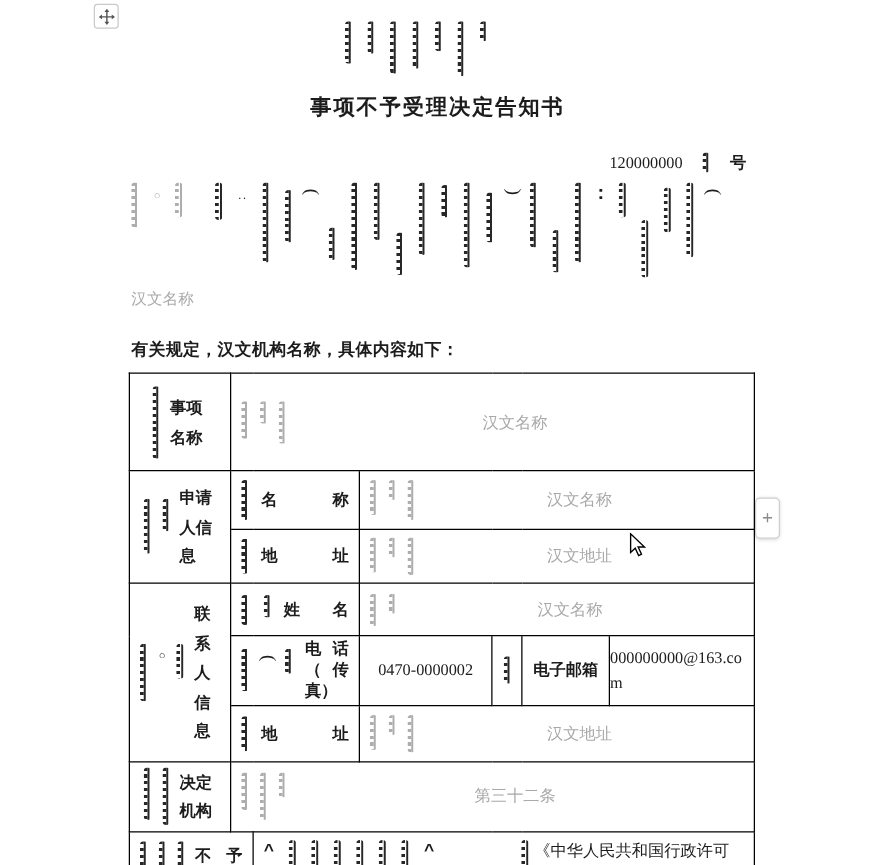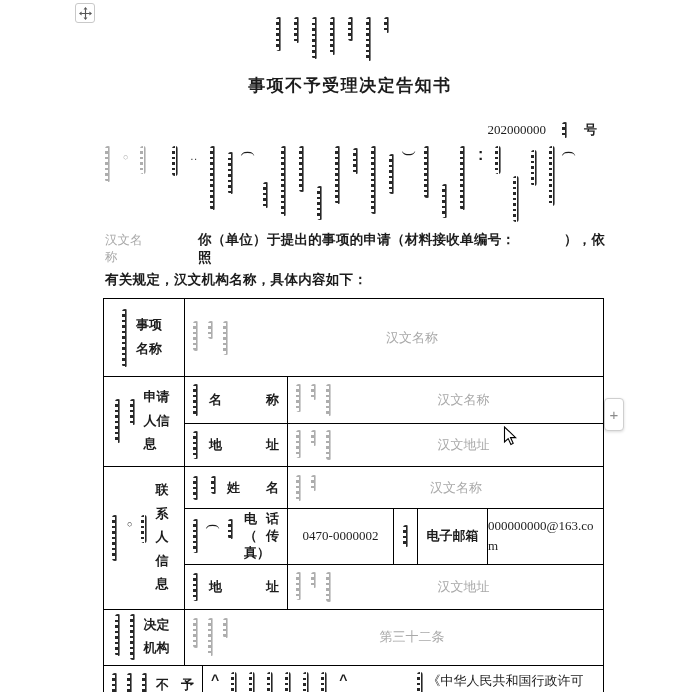--- a/index.html
+++ b/index.html
@@ -5,21 +5,21 @@
   html,body{margin:0;padding:0;}
   body{
     width:700px;height:692px;overflow:hidden;position:relative;
     background:#ffffff;color:#1c1c1c;
     font-family:"Liberation Sans",sans-serif;
   }
   .abs{position:absolute;}
   .serif{font-family:"Liberation Serif",serif;}
   .bold{font-weight:bold;}
   .gray{color:#a9a9a9;}
-  .pre{white-space:pre-line;font-family:Liberation Mono, monospace;}
+  .pre{white-space:pre-line;}
 
   
   .mn-run{display:inline-flex;align-items:flex-start;gap:12px;}
   .mnw{
     flex:0 0 auto;width:6px;border-radius:3px;
     background:
       repeating-linear-gradient(180deg, currentColor 0 2.5px, transparent 2.5px 5.5px) 0 0/3px 100% no-repeat,
       linear-gradient(currentColor,currentColor) 3.4px 0/1.6px 100% no-repeat;
     opacity:.95;
   }
@@ -100,21 +100,21 @@
       <span class="mnw" style="height: 42px;"></span>
       <span class="mnw" style="height: 38px;"></span>
       <span class="mnw" style="height: 24px;"></span>
       <span class="mnw" style="height: 44px;"></span>
       <span class="mnw" style="height: 16px;"></span>
     </div>
 
   <h1>事项不予受理决定告知书</h1>
 
   <div class="abs doc-no">
-    <span class="serif">202000000</span>
+    <span class="serif">120000000</span>
     <span class="mn-run">
         <span class="mnw" style="height: 16px;"></span>
       </span>
     <span class="bold">号</span>
   </div>
 
   <div class="abs intro-mn">
     <span class="mn-run gray">
         <span class="mnw" style="height: 36px;"></span>
         <span class="p-circ"></span>
@@ -142,21 +142,20 @@
         <span class="mnw" style="height: 28px;"></span>
         <span class="mnw" style="height: 46px; margin-top: 30px;"></span>
         <span class="mnw" style="height: 36px; margin-top: 4px;"></span>
         <span class="mnw" style="height: 60px;"></span>
         <span class="p-open"></span>
       </span>
   </div>
 
   <div class="abs intro-line1">
     <span class="ph gray">汉文名称</span>
-    <span class="txt">你（单位）于提出的事项的申请（材料接收单编号：&nbsp;&nbsp;&nbsp;&nbsp;&nbsp;&nbsp;&nbsp;&nbsp;&nbsp;&nbsp;&nbsp;&nbsp;），依照</span>
   </div>
   <div class="abs intro-line2">有关规定，汉文机构名称，具体内容如下：</div>
 
   <table class="form">
     <colgroup>
       <col style="width:81px">
         <col style="width:18px">
         <col style="width:85px">
       <col style="width:106px">
         <col style="width:24px">

